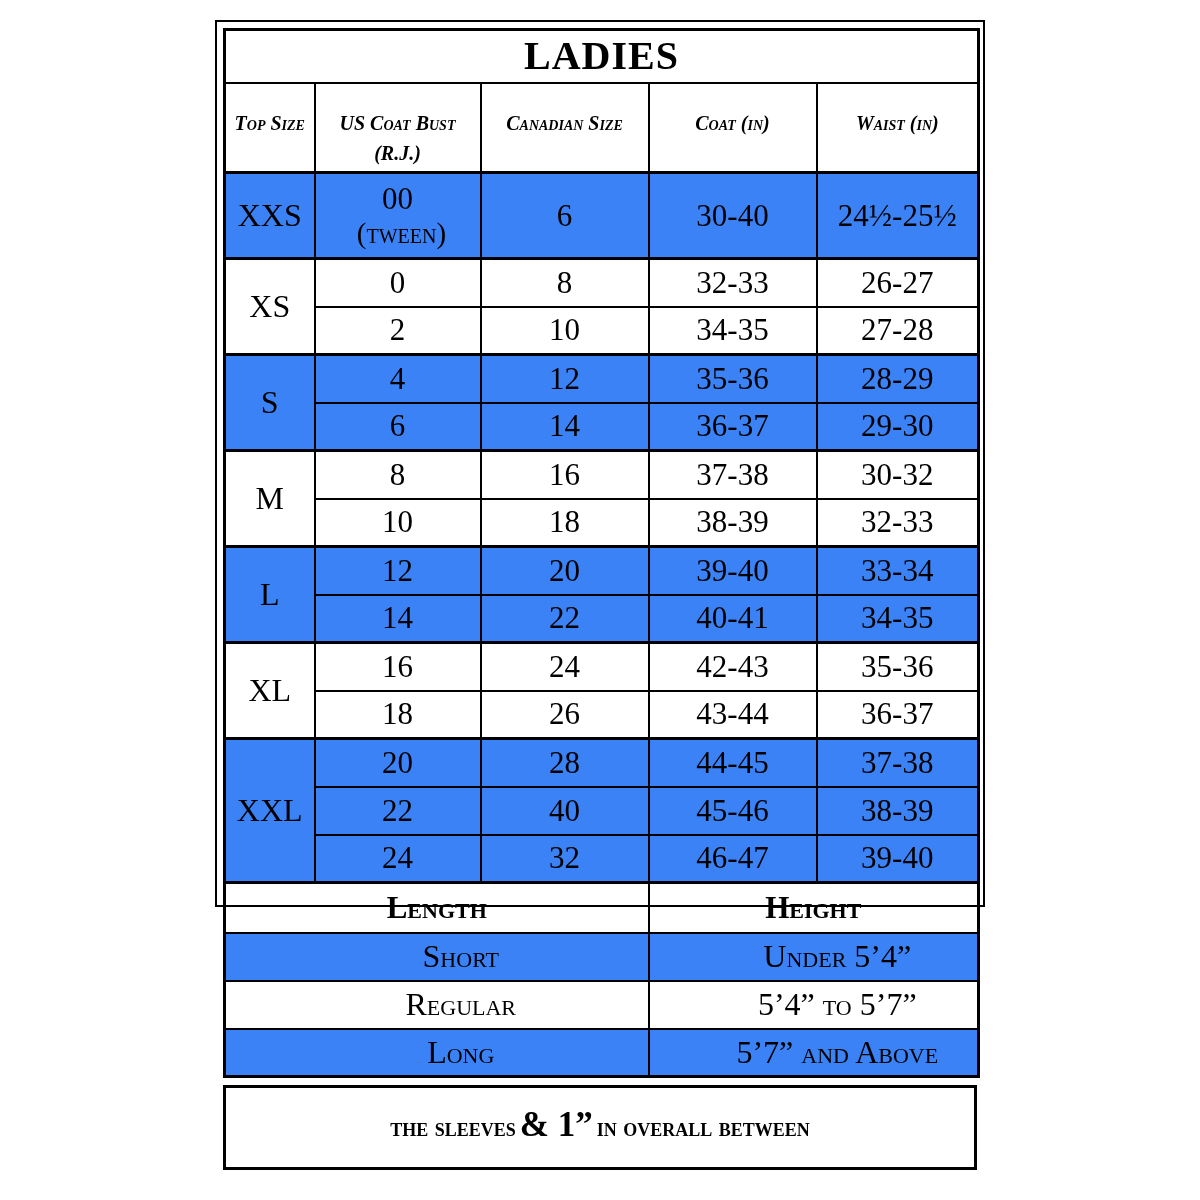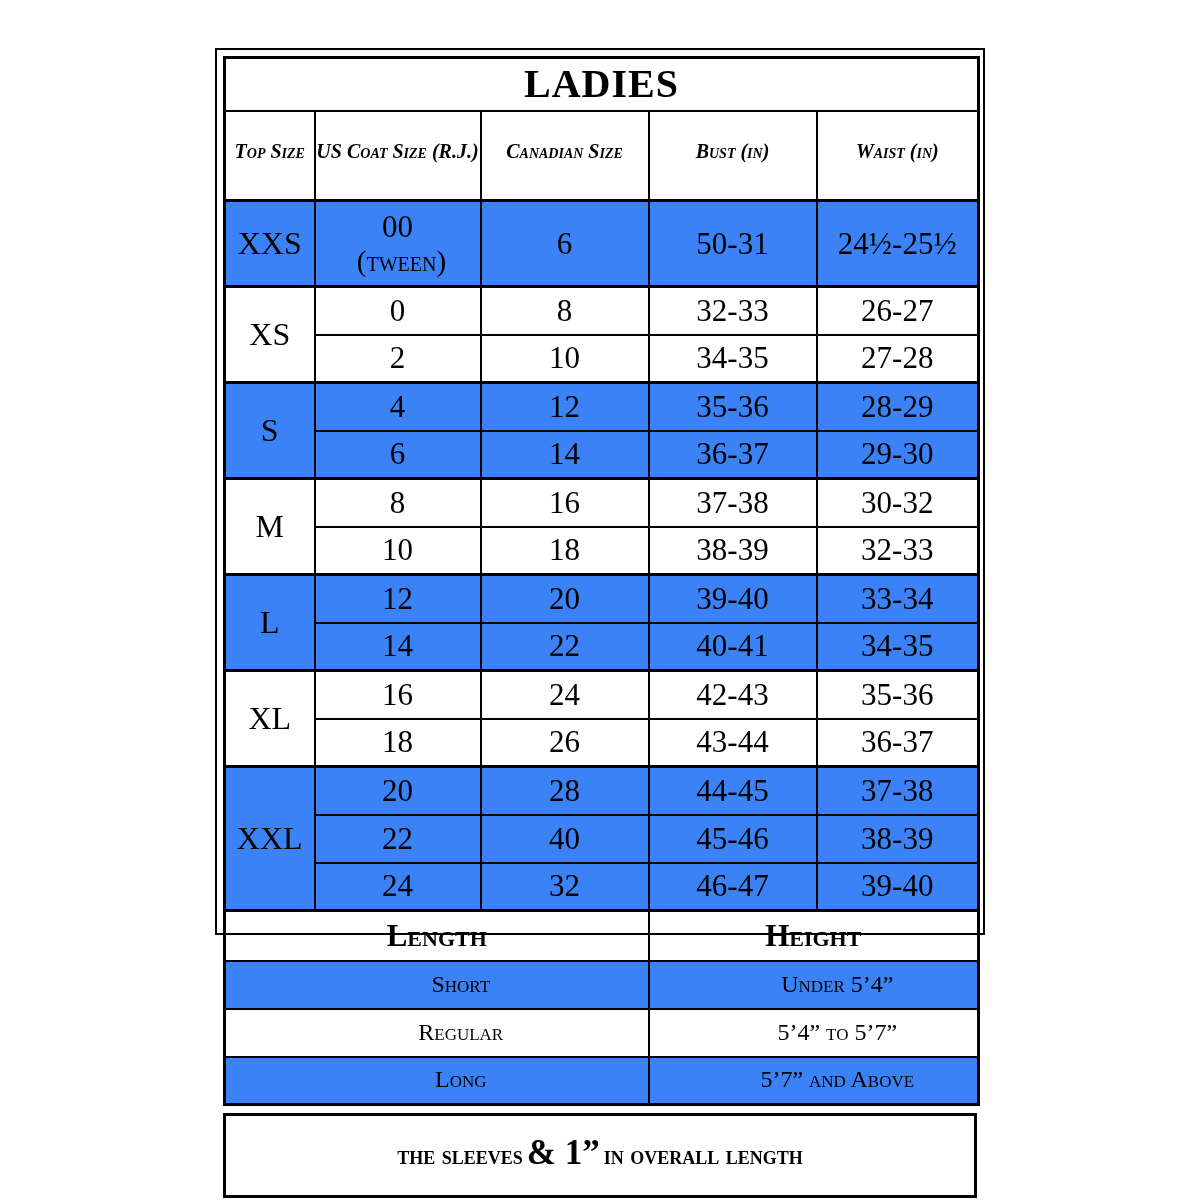--- a/index.html
+++ b/index.html
@@ -11,21 +11,20 @@
     font-family: "Liberation Serif", "DejaVu Serif", serif;
   }
   .canvas { position: relative; width: 1200px; height: 1200px; background: #fff; }
 
   .outer-frame {
     position: absolute; left: 215px; top: 20px;
     width: 770px; height: 887px;
     border: 2px solid #000;
     padding: 6px;
     background: #fff;
-    margin-top: 28px;
   }
 
   table.size-table {
     width: 100%;
     border-collapse: collapse;
     table-layout: fixed;
     border: 3px solid #000;
   }
   .size-table td {
     border: 2px solid #000;
@@ -62,21 +61,21 @@
   .us-note { font-variant: small-caps; font-size: 29px; padding-left: 8px; }
 
   tr.lh-head > td {
     font-variant: small-caps;
     font-weight: bold;
     font-size: 31px;
     height: 50px;
   }
   tr.lh-row > td {
     font-variant: small-caps;
-    font-size: 24px;
+    font-size: 32px;
     height: 48px;
     padding-left: 48px;
   }
 
   .footnote-box {
     margin-top: 7px;
     border: 3px solid #000;
     height: 85px;
     display: flex;
     flex-direction: column;
@@ -112,34 +111,34 @@
           <col style="width:162px">
       </colgroup>
 
       <tbody>
           <tr class="title-row">
         <td colspan="5" class="title-cell">LADIES</td>
       </tr>
 
       <tr class="head-row">
         <td>Top Size</td>
-        <td>US Coat Size (R.J.)</td>
+        <td>US Coat Bust (R.J.)</td>
         <td>Canadian Size</td>
-        <td>Bust (in)</td>
+        <td>Coat (in)</td>
         <td>Waist (in)</td>
       </tr>
 
       <tr class="data-row xxs-row shaded group-start">
         <td class="size-label">XXS</td>
         <td>
           <div>00</div>
           <div class="us-note">(tween)</div>
         </td>
         <td>6</td>
-        <td>50-31</td>
+        <td>30-40</td>
         <td>24½-25½</td>
       </tr>
 
       <tr class="data-row group-start">
         <td class="size-label" rowspan="2">XS</td>
         <td>0</td>
         <td>8</td>
         <td>32-33</td>
         <td>26-27</td>
       </tr>
@@ -242,18 +241,18 @@
         <td colspan="3">Long</td>
         <td colspan="2">5’7” and Above</td>
       </tr>
     </tbody>
       </table>
 
     <div class="footnote-box">
       <div class="fn-line">
         <span class="fn">the sleeves</span>
         <span class="fn-big">&amp; 1”</span>
-        <span class="fn">in overall length</span>
+        <span class="fn">in overall between</span>
       </div>
     </div>
 
   </div>
 </div>
 
 </body></html>

